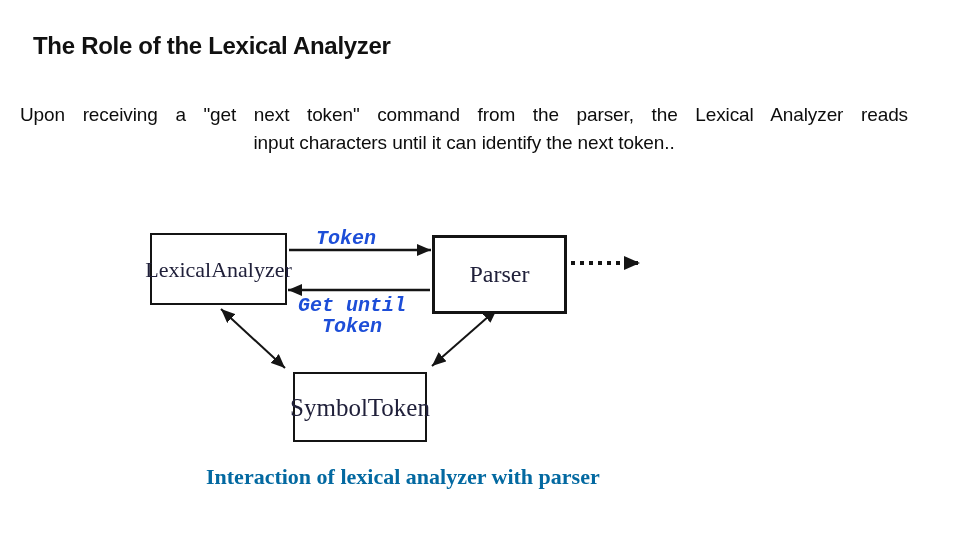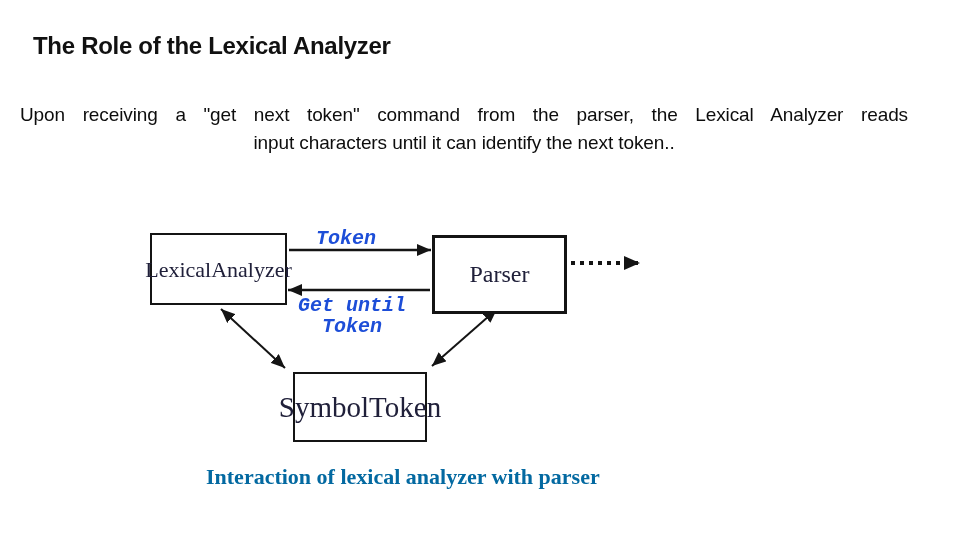--- a/index.html
+++ b/index.html
@@ -41,21 +41,21 @@
     display: flex;
     flex-direction: row;
     align-items: center;
     justify-content: center;
     font-family: "Liberation Serif", "DejaVu Serif", serif;
     color: #20203a;
     text-align: center;
   }
   .box-lexical { left: 150px; top: 233px; width: 137px; height: 72px; font-size: 22px; line-height: 25px; }
   .box-parser  { left: 432px; top: 235px; width: 135px; height: 79px; font-size: 24px; border-width: 3px; }
-  .box-symbol  { left: 293px; top: 372px; width: 134px; height: 70px; font-size: 29px; line-height: 27px; }
+  .box-symbol  { left: 293px; top: 372px; width: 134px; height: 70px; font-size: 25px; line-height: 27px; }
 
   .arrow-label {
     position: absolute;
     font-family: Liberation Mono, monospace;
     font-weight: bold;
     font-style: italic;
     font-size: 20px;
     color: #1d4ed8;
     text-align: center;
   }

